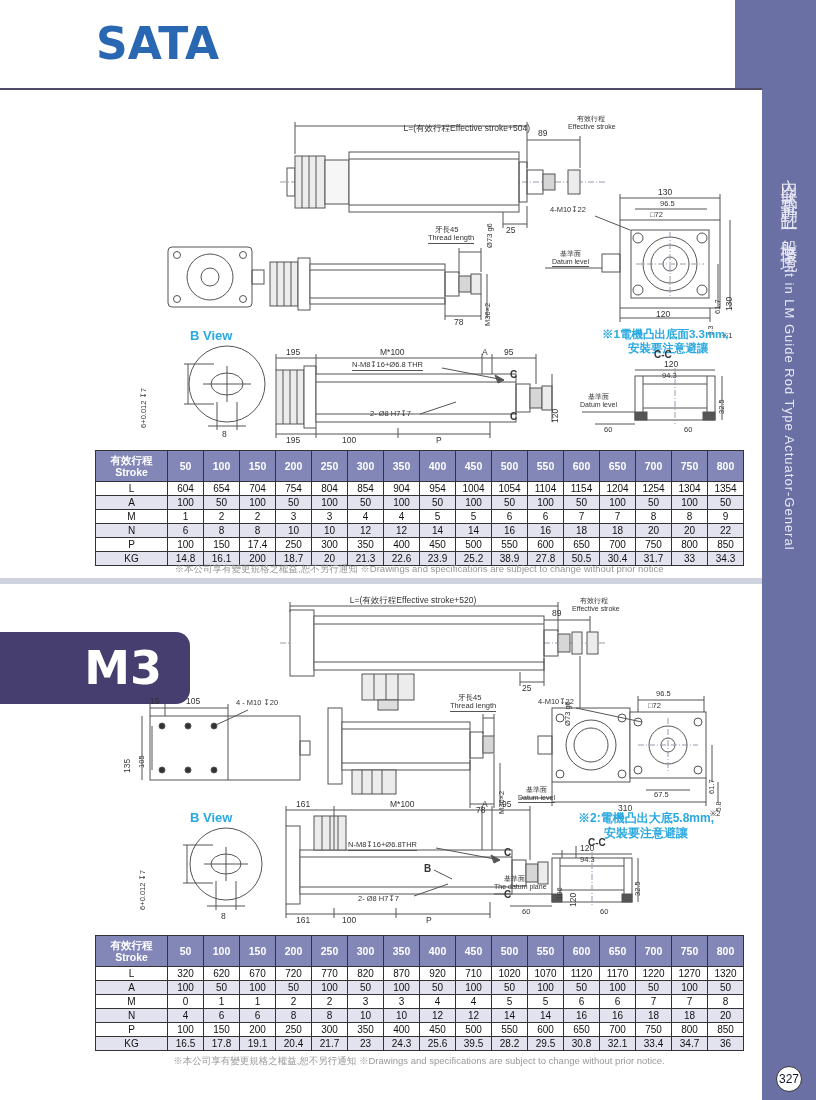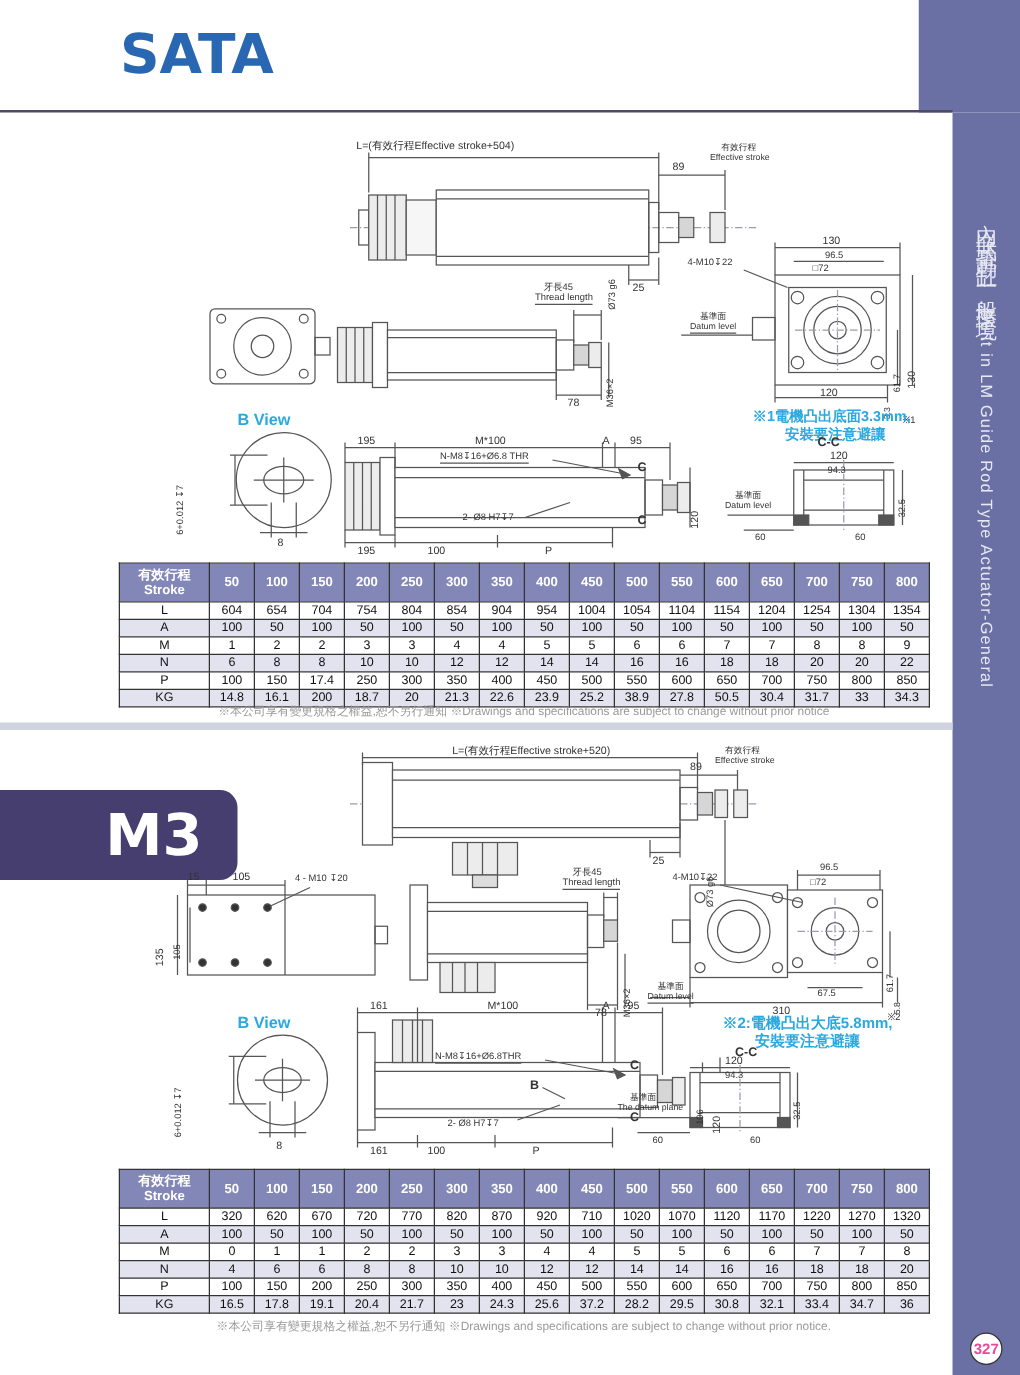--- a/index.html
+++ b/index.html
@@ -14,22 +14,22 @@
   .topline{position:absolute;top:88px;left:0;width:762px;height:2px;background:#4f4b66;}
   .corner{position:absolute;right:0;top:0;width:81px;height:90px;background:var(--sidebar-purple,#6A70A4);}
 
   
   .sidebar{position:absolute;right:0;top:90px;width:54px;height:1010px;background:var(--sidebar-purple,#6A70A4);}
   .vtext{position:absolute;top:75px;left:50%;transform:translateX(-50%);
          writing-mode:vertical-rl;text-orientation:mixed;color:#e7e8f3;white-space:nowrap;}
   .vzh{font-size:17px;letter-spacing:7px;}
   .ven{font-size:13px;letter-spacing:1px;}
   .pagenum{position:absolute;bottom:8px;left:50%;transform:translateX(-50%);width:26px;height:26px;
-           border-radius:50%;background:#fff;border:1.5px solid #333;color:#ec4899;font-size:12px;
-           font-weight:bold;display:flex;align-items:center;justify-content:center;box-sizing:border-box;}
+           border-radius:50%;background:#fff;border:1.5px solid #333;color:#0f172a;font-size:12px;
+           font-weight:normal;display:flex;align-items:center;justify-content:center;box-sizing:border-box;}
 
   
   .badge{position:absolute;left:0;width:190px;height:72px;background:var(--badge-purple,#453E6E);
          border-radius:0 14px 14px 0;color:#fff;font-size:46px;font-weight:bold;
          font-family:"DejaVu Sans",sans-serif;display:flex;align-items:center;justify-content:flex-end;
          padding-right:28px;box-sizing:border-box;}
   #badge-m2{top:104px;}
   #badge-m3{top:592px;margin-top:40px;}
 
   .divider{position:absolute;left:0;top:578px;width:762px;height:6px;background:#cfd2df;}
@@ -205,21 +205,21 @@
       <line x1="553" y1="272" x2="617" y2="272"></line>
       <line x1="553" y1="296" x2="617" y2="296"></line>
       <rect x="545" y="300" width="12" height="8" style="fill:#555"></rect>
         <rect x="613" y="300" width="12" height="8" style="fill:#555"></rect>
       <line class="cl" x1="585" y1="256" x2="585" y2="312"></line>
       <line x1="632" y1="264" x2="632" y2="308"></line>
       <line x1="492" y1="300" x2="545" y2="300"></line>
       <line x1="505" y1="312" x2="545" y2="312"></line>
     </svg>
 
-    <div class="dim" style="left:195px;top:0;width:245px;text-align:left">L=(有效行程Effective stroke+504)</div>
+    <div class="dim" style="left:195px;top:12px;width:245px;text-align:right">L=(有效行程Effective stroke+504)</div>
     <div class="dim" style="left:448px;top:17px">89</div>
     <div class="dim t7" style="left:487px;top:3px">有效行程</div>
     <div class="dim t7" style="left:478px;top:11px">Effective stroke</div>
     <div class="dim" style="left:416px;top:114px">25</div>
     <div class="dim rot t75" style="left:404px;top:128px">Ø73 g6</div>
     <div class="dim t75" style="left:345px;top:114px">牙長45</div>
     <div class="dim t75 under" style="left:338px;top:122px">Thread length</div>
     <div class="dim" style="left:364px;top:206px">78</div>
     <div class="dim rot t75" style="left:402px;top:206px">M36×2</div>
 
@@ -567,21 +567,21 @@
       <line x1="470" y1="268" x2="534" y2="268"></line>
       <line x1="470" y1="292" x2="534" y2="292"></line>
       <rect x="462" y="296" width="10" height="8" style="fill:#555"></rect>
         <rect x="532" y="296" width="10" height="8" style="fill:#555"></rect>
       <line class="cl" x1="502" y1="254" x2="502" y2="308"></line>
       <line x1="548" y1="260" x2="548" y2="304"></line>
       <line x1="404" y1="296" x2="462" y2="296"></line>
       <line x1="420" y1="308" x2="462" y2="308"></line>
     </svg>
 
-    <div class="dim" style="left:210px;top:-2px;width:250px;text-align:center">L=(有效行程Effective stroke+520)</div>
+    <div class="dim" style="left:198px;top:-2px;width:250px;text-align:center">L=(有效行程Effective stroke+520)</div>
     <div class="dim" style="left:462px;top:11px">89</div>
     <div class="dim t7" style="left:490px;top:-1px">有效行程</div>
     <div class="dim t7" style="left:482px;top:7px">Effective stroke</div>
     <div class="dim" style="left:432px;top:86px">25</div>
     <div class="dim rot t75" style="left:482px;top:120px">Ø73 g6</div>
 
     <div class="dim" style="left:60px;top:99px">15</div>
     <div class="dim" style="left:96px;top:99px">105</div>
     <div class="dim t75" style="left:146px;top:101px">4 - M10 ↧20</div>
     <div class="dim rot" style="left:42px;top:166px">135</div>
@@ -775,21 +775,21 @@
         <tr class="alt">
           <td>KG</td>
           <td>16.5</td>
           <td>17.8</td>
           <td>19.1</td>
           <td>20.4</td>
           <td>21.7</td>
           <td>23</td>
           <td>24.3</td>
           <td>25.6</td>
-          <td>37.2</td>
+          <td>39.5</td>
           <td>28.2</td>
           <td>29.5</td>
           <td>30.8</td>
           <td>32.1</td>
           <td>33.4</td>
           <td>34.7</td>
           <td>36</td>
         </tr>
       </tbody>
     </table>

